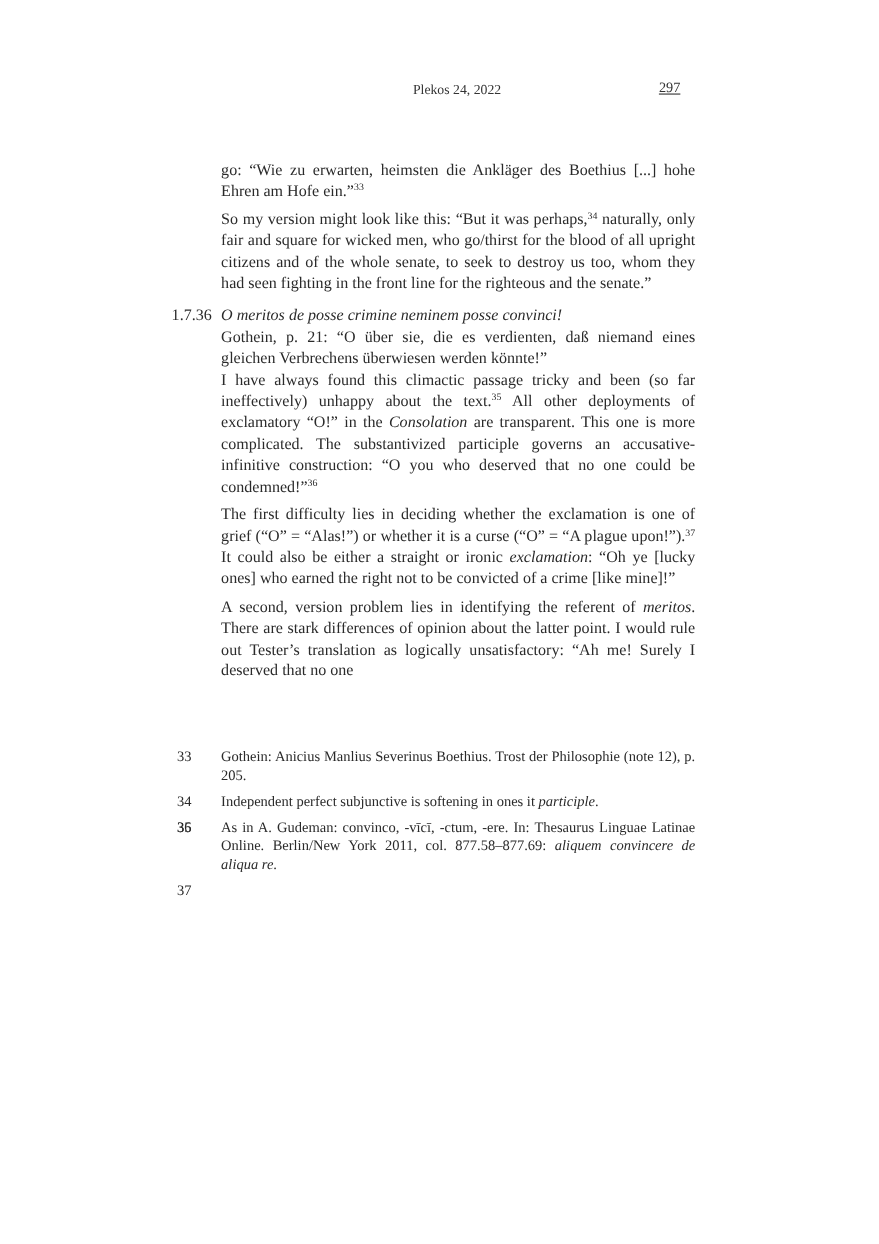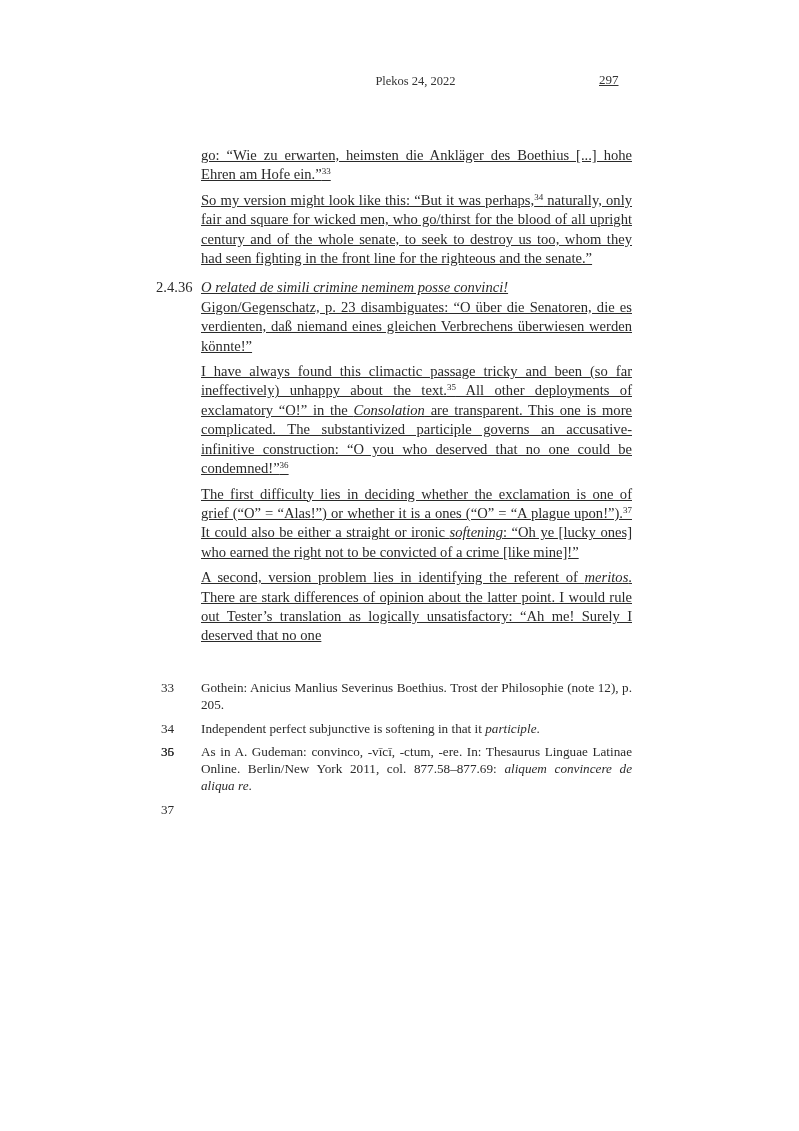--- a/index.html
+++ b/index.html
@@ -12,21 +12,21 @@
     position: absolute; top: 74px; left: 0; width: 799px;
     font-size: 12.5px; color: #333;
   }
   .running-title { position: absolute; left: 16px; width: 799px; text-align: center; top: 0; }
   .page-number { position: absolute; left: 599px; top: -2px; font-size: 13px; text-decoration: underline; }
 
   .body-text {
     position: absolute; left: 201px; top: 146px; width: 431px;
     font-size: 14.6px; line-height: 19.4px; text-align: justify;
   }
-  .body-text p { margin: 0 0 6px 0; text-decoration: underline; }
+  .body-text p { margin: 0 0 6px 0; }
   .body-text p.tight { margin: 0; }
   .section {
     position: relative; margin-top: 10px;
   }
   .section-num {
     position: absolute; left: -45px; top: 0;
   }
   .section-heading { font-style: italic; margin: 0; }
   sup { font-size: 9px; line-height: 0; vertical-align: 5px; }
   em { font-style: italic; }
@@ -44,43 +44,43 @@
 <body>
 
 <div class="running-head">
   <div class="running-title">Plekos 24, 2022</div>
   <div class="page-number">297</div>
 </div>
 
 <div class="body-text">
   <p><span>go: “Wie zu erwarten, heimsten die Ankläger des Boethius [...] hohe Ehren am Hofe ein.”</span><sup>33</sup></p>
 
-  <p><span>So my version might look like this: “But it was perhaps,</span><sup>34</sup><span> naturally, only fair and square for wicked men, who go/thirst for the blood of all upright century and of the whole senate, to seek to destroy us too, whom they had seen fighting in the front line for the righteous and the senate.”</span></p>
+  <p><span>So my version might look like this: “But it was perhaps,</span><sup>34</sup><span> naturally, only fair and square for wicked men, who go/thirst for the blood of all upright citizens and of the whole senate, to seek to destroy us too, whom they had seen fighting in the front line for the righteous and the senate.”</span></p>
 
   <div class="section">
-    <span class="section-num">2.4.36</span>
-    <p class="section-heading tight">O related de simili crimine neminem posse convinci!</p>
-    <p>Gigon/Gegenschatz, p. 23 disambiguates: “O über die Senatoren, die es verdienten, daß niemand eines gleichen Verbrechens überwiesen werden könnte!”</p>
+    <span class="section-num">1.7.36</span>
+    <p class="section-heading tight">O meritos de posse crimine neminem posse convinci!</p>
+    <p class="tight">Gothein, p. 21: “O über sie, die es verdienten, daß niemand eines gleichen Verbrechens überwiesen werden könnte!”</p>
 
     <p><span>I have always found this climactic passage tricky and been (so far ineffectively) unhappy about the text.</span><sup>35</sup><span> All other deployments of exclamatory “O!” in the </span><em>Consolation</em><span> are transparent. This one is more complicated. The substantivized participle governs an accusative-infinitive construction: “O you who deserved that no one could be condemned!”</span><sup>36</sup></p>
 
-    <p><span>The first difficulty lies in deciding whether the exclamation is one of grief (“O” = “Alas!”) or whether it is a ones (“O” = “A plague upon!”).</span><sup>37</sup><span> It could also be either a straight or ironic </span><em>softening</em><span>: “Oh ye [lucky ones] who earned the right not to be convicted of a crime [like mine]!”</span></p>
+    <p><span>The first difficulty lies in deciding whether the exclamation is one of grief (“O” = “Alas!”) or whether it is a curse (“O” = “A plague upon!”).</span><sup>37</sup><span> It could also be either a straight or ironic </span><em>exclamation</em><span>: “Oh ye [lucky ones] who earned the right not to be convicted of a crime [like mine]!”</span></p>
 
     <p><span>A second, version problem lies in identifying the referent of </span><em>meritos</em><span>. There are stark differences of opinion about the latter point. I would rule out Tester’s translation as logically unsatisfactory: “Ah me! Surely I deserved that no one</span></p>
   </div>
 </div>
 
 <div class="footnotes">
   <div class="footnote">
     <span class="fn-num">33</span>
     <span>Gothein: Anicius Manlius Severinus Boethius. Trost der Philosophie (note 12), p. 205.</span>
   </div>
   <div class="footnote">
     <span class="fn-num">34</span>
-    <span>Independent perfect subjunctive is softening in that it </span><em>participle</em><span>.</span>
+    <span>Independent perfect subjunctive is softening in ones it </span><em>participle</em><span>.</span>
   </div>
   <div class="footnote">
     <span class="fn-num">35</span>
   </div>
   <div class="footnote">
     <span class="fn-num">36</span>
     <span>As in A. Gudeman: convinco, -vīcī, -ctum, -ere. In: Thesaurus Linguae Latinae Online. Berlin/New York 2011, col. 877.58–877.69: </span><em>aliquem convincere de aliqua re</em><span>.</span>
   </div>
   <div class="footnote">
     <span class="fn-num">37</span>

